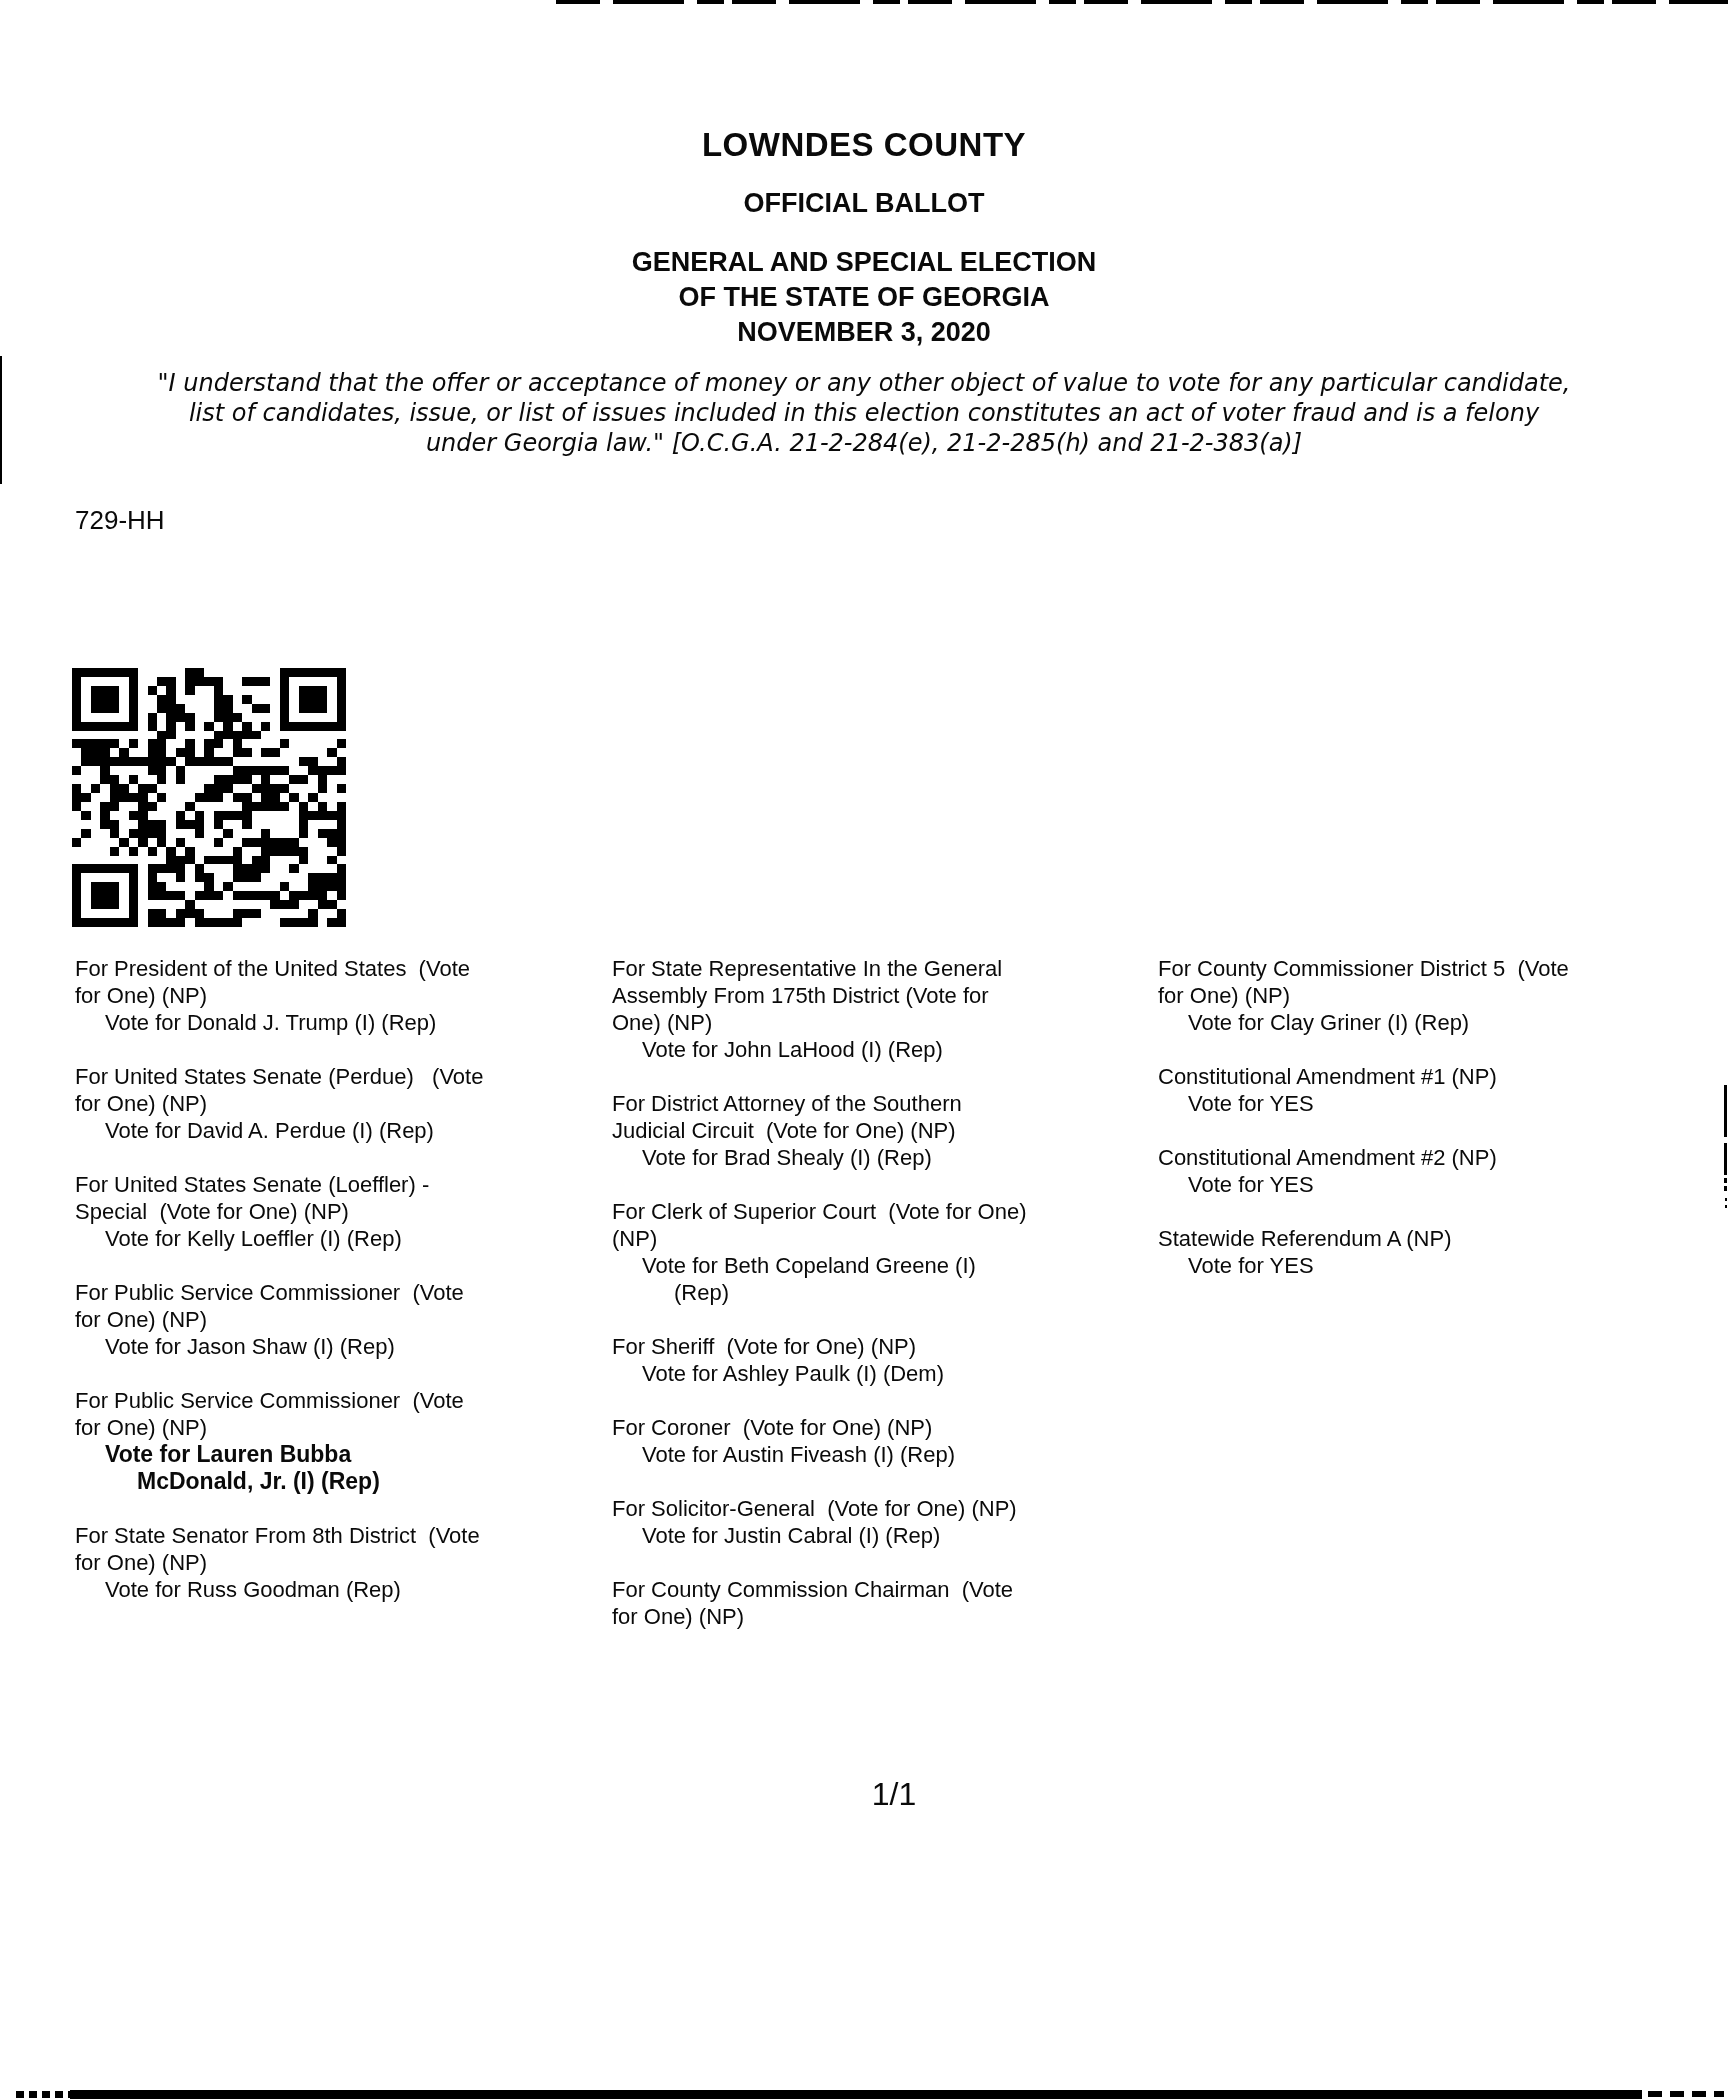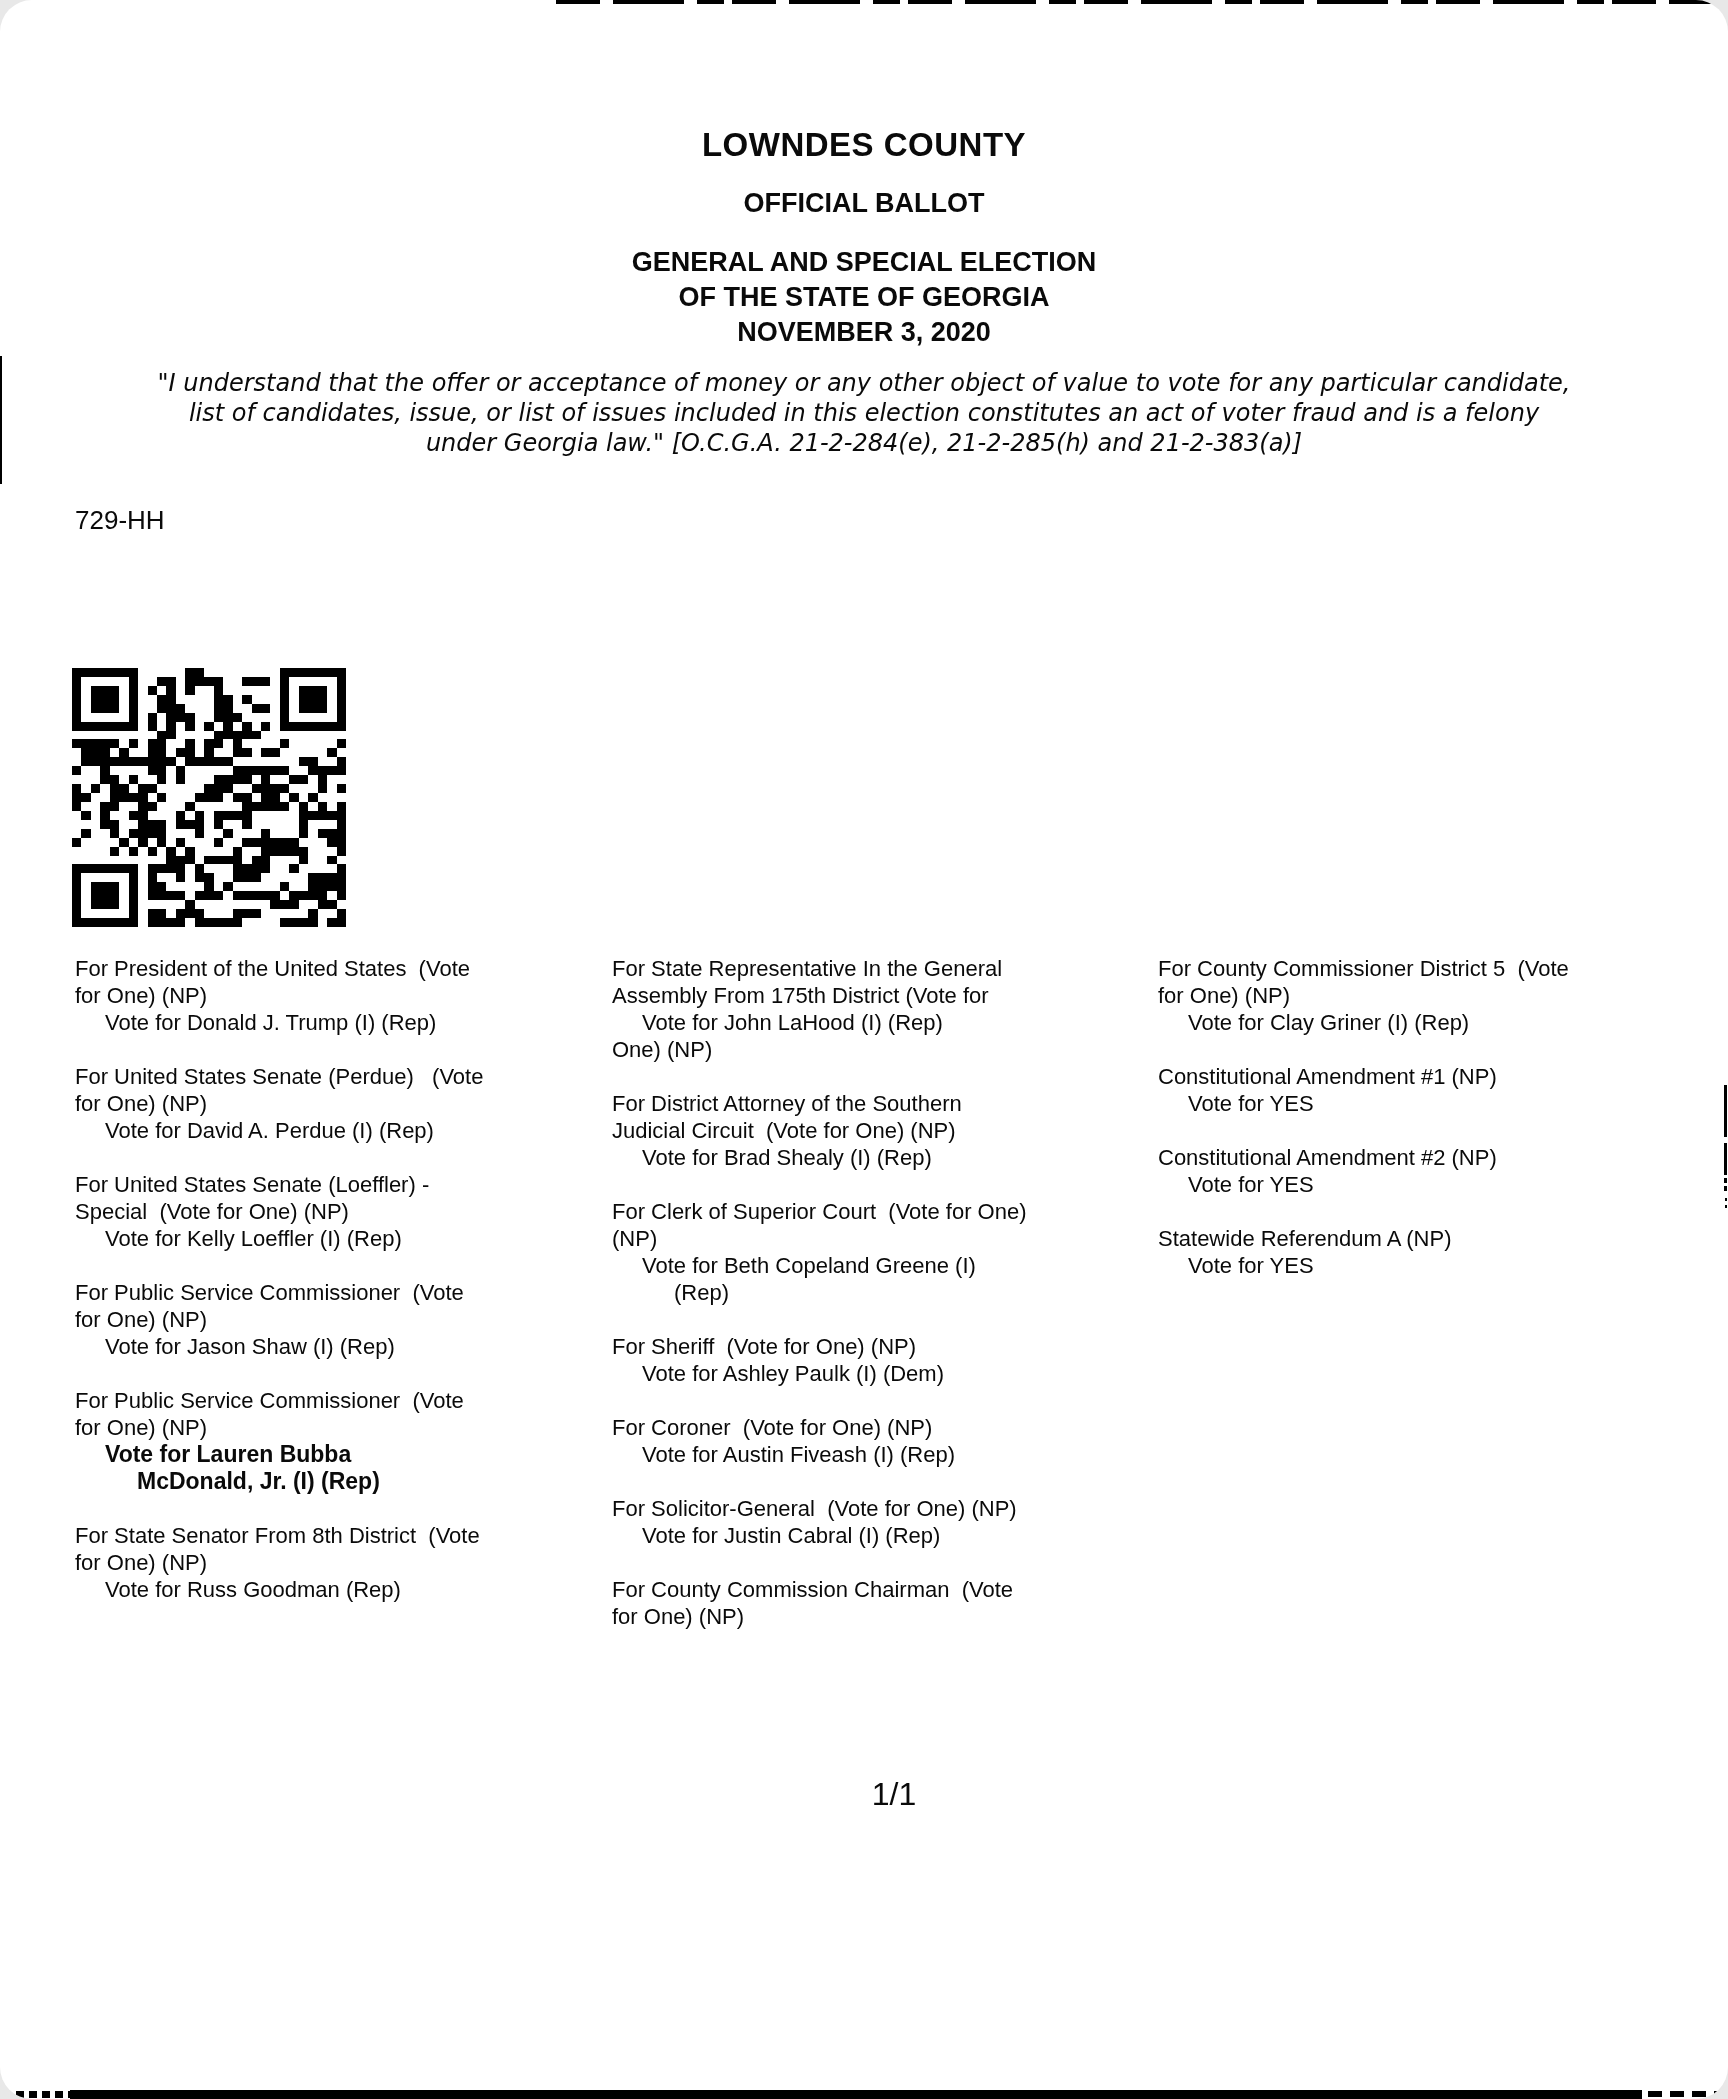--- a/index.html
+++ b/index.html
@@ -1,18 +1,18 @@
 <!DOCTYPE html>
 <html><head>
 <meta charset="utf-8">
 <style>
   html,body{margin:0;padding:0;background:#e8e8e8;}
   .page{
     position:relative;width:1728px;height:2099px;background:#ffffff;
-    overflow:hidden;font-family:"Liberation Sans",sans-serif;color:#0a0a0a;border-radius:32px;
+    overflow:hidden;font-family:"Liberation Sans",sans-serif;color:#0a0a0a;
   }
   
   .header{position:absolute;top:126px;left:0;width:100%;text-align:center;}
   .h-county{font-size:33px;font-weight:bold;letter-spacing:.5px;margin:0;}
   .h-ballot{font-size:27px;font-weight:bold;margin:24px 0 0 0;}
   .h-election{font-size:27px;font-weight:bold;line-height:35px;margin:26px 0 0 0;}
   
   .disclaimer{
     position:absolute;top:368px;left:40px;width:1648px;text-align:center;
     font-family:"DejaVu Sans",sans-serif;font-style:italic;
@@ -533,22 +533,22 @@
       <div class="contest">
         <div class="line t">For State Senator From 8th District  (Vote</div>
         <div class="line t">for One) (NP)</div>
         <div class="line v">Vote for Russ Goodman (Rep)</div>
       </div>
     </div>
   <div class="col col-2">
       <div class="contest">
         <div class="line t">For State Representative In the General</div>
         <div class="line t">Assembly From 175th District (Vote for</div>
+        <div class="line t">One) (NP)</div>
         <div class="line v">Vote for John LaHood (I) (Rep)</div>
-        <div class="line t">One) (NP)</div>
       </div>
       <div class="contest">
         <div class="line t">For District Attorney of the Southern</div>
         <div class="line t">Judicial Circuit  (Vote for One) (NP)</div>
         <div class="line v">Vote for Brad Shealy (I) (Rep)</div>
       </div>
       <div class="contest">
         <div class="line t">For Clerk of Superior Court  (Vote for One)</div>
         <div class="line t">(NP)</div>
         <div class="line v">Vote for Beth Copeland Greene (I)</div>

